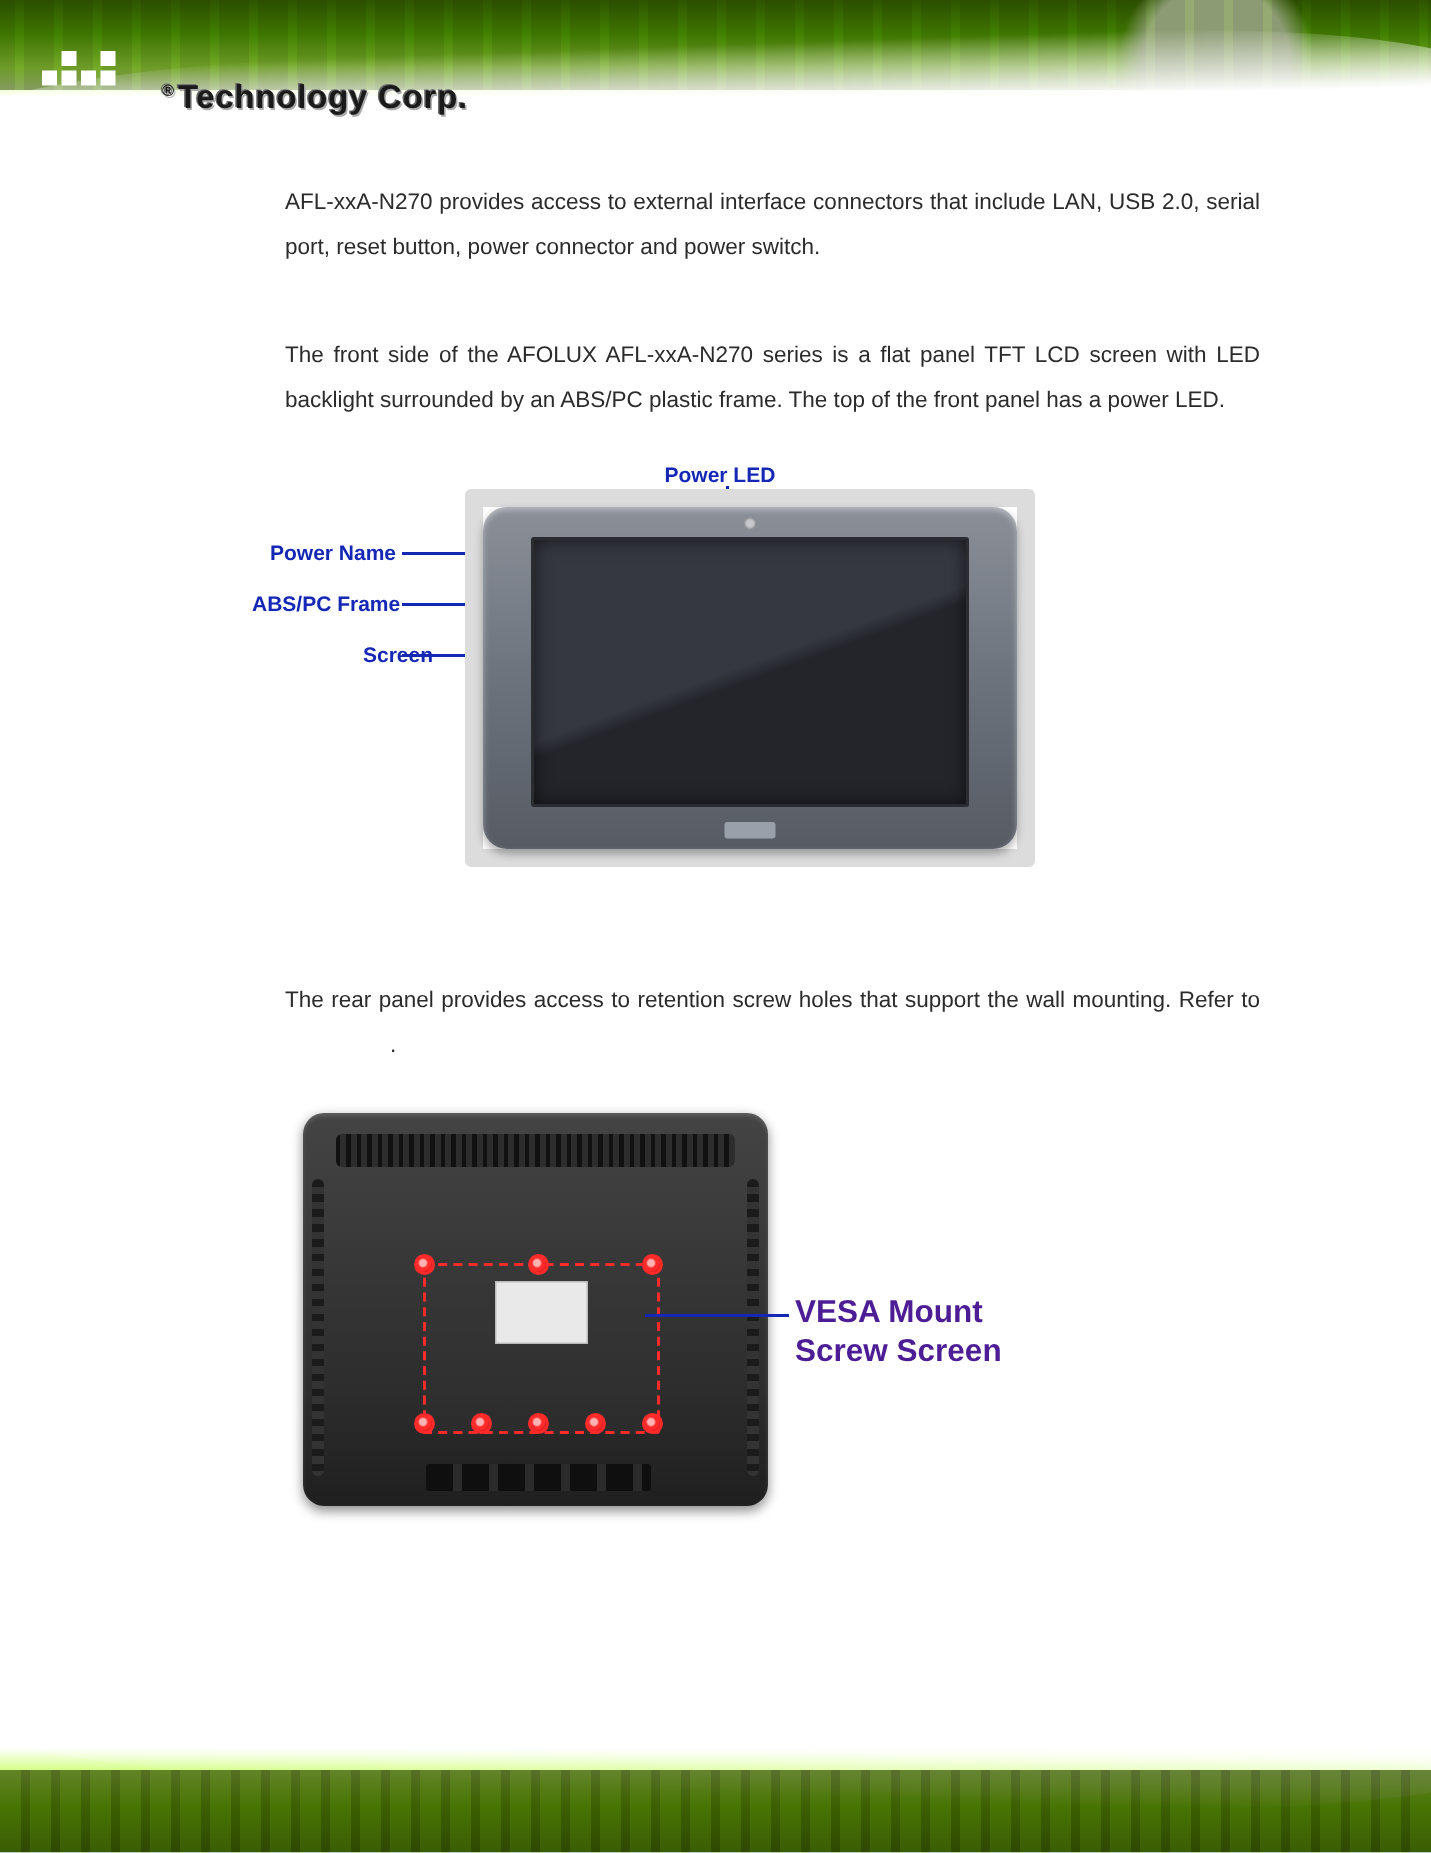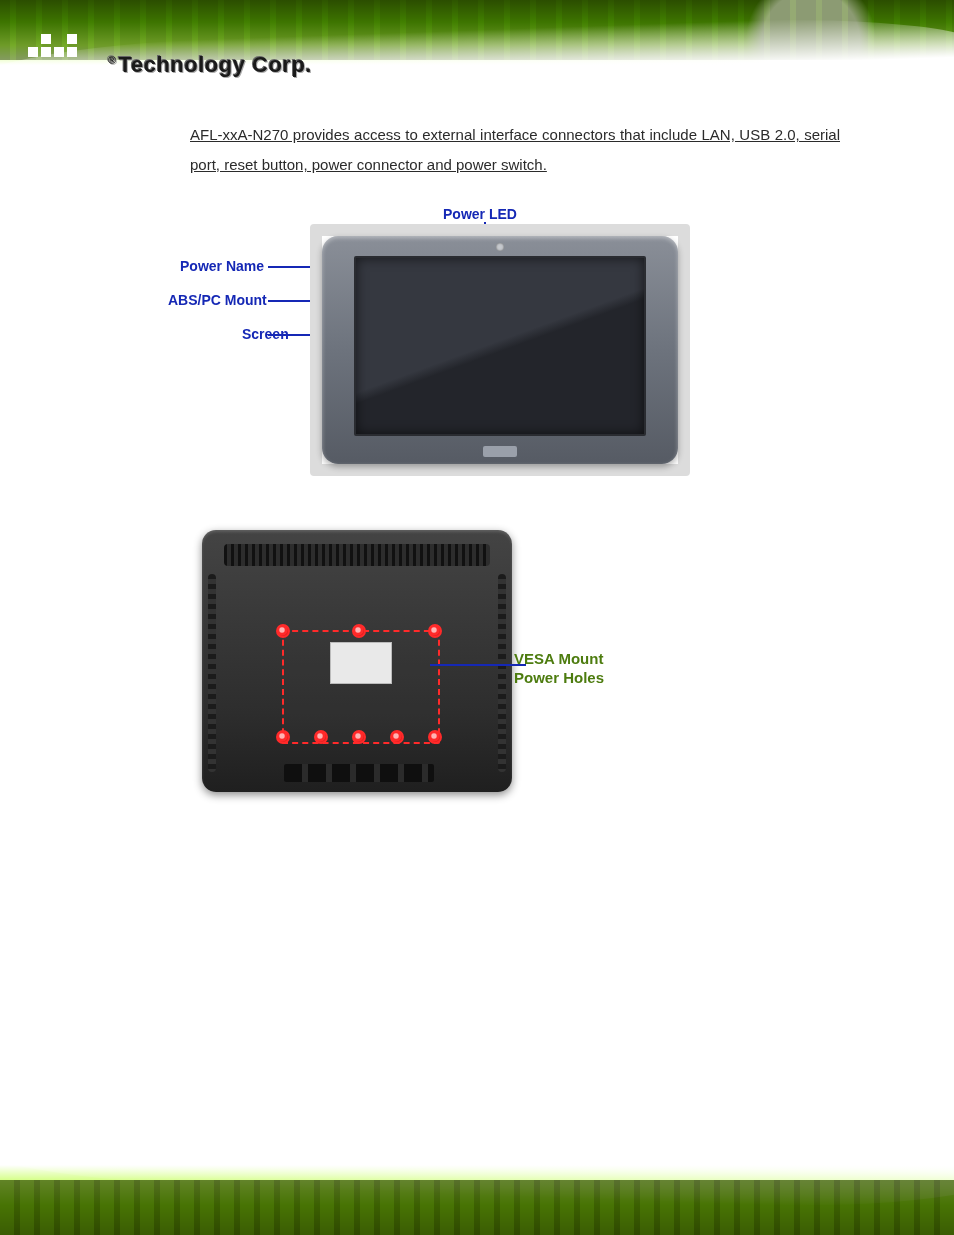--- a/index.html
+++ b/index.html
@@ -29,21 +29,21 @@
   .bottom-banner .trace{position:absolute;bottom:0;left:0;right:0;height:55px;
     background:
       repeating-linear-gradient(90deg,#3b5b06 0 14px,#2b4102 14px 20px),
       repeating-linear-gradient(0deg,rgba(0,0,0,.25) 0 2px,transparent 2px 8px);
     opacity:.75;}
   .bottom-banner .swoosh{position:absolute;left:-60px;right:-60px;bottom:40px;height:90px;
     background:linear-gradient(0deg,rgba(255,255,255,0) 0,#fff 55%);
     border-radius:50%/100%;transform:rotate(2deg);}
   
   .content{position:absolute;top:120px;left:190px;width:650px;}
-  .para{font-size:15px;line-height:2.0;color:#2b2b2b;text-align:justify;margin:0 0 30px;text-decoration:underline;}
+  .para{font-size:15px;line-height:2.0;color:#2b2b2b;text-align:justify;margin:0 0 30px;}
   
   .fig{margin:10px 0 40px;position:relative;}
   
   .front-fig{height:280px;}
   .front-fig .callouts{position:absolute;left:0;top:0;font-weight:700;font-size:14px;color:#1528b5;}
   .front-fig .callouts div{position:absolute;white-space:nowrap;}
   .co-power{left:253px;top:-4px;}
   .co-model{left:-10px;top:48px;}
   .co-frame{left:-22px;top:82px;}
   .co-screen{left:22px;top:116px;margin-left:30px;}
@@ -57,21 +57,21 @@
     border:2px solid #2a2c31;border-radius:2px;box-shadow:inset 0 0 12px rgba(0,0,0,.6);}
   .front-led{position:absolute;top:7px;left:50%;width:8px;height:8px;margin-left:-4px;border-radius:50%;
     background:#c6c9ce;box-shadow:inset 0 0 2px #555;}
   .front-label{position:absolute;bottom:7px;left:50%;transform:translateX(-50%);
     width:34px;height:11px;background:#9aa0aa;border-radius:2px;}
   
   .lead{position:absolute;background:#1528b5;height:1.5px;}
   .leadv{position:absolute;background:#1528b5;width:1.5px;}
   
   .rear-fig{height:300px;margin-top:6px;}
-  .rear-fig .callout{position:absolute;left:324px;top:120px;font-weight:700;font-size:15px;color:#4d7c0f;line-height:1.25;}
+  .rear-fig .callout{position:absolute;left:340px;top:120px;font-weight:700;font-size:21px;color:#4c1d95;line-height:1.25;}
   .rear-body{position:absolute;left:12px;top:0;width:310px;height:262px;border-radius:14px;
     background:linear-gradient(180deg,#444 0,#2d2d2d 70%,#1f1f1f 100%);
     box-shadow:0 3px 8px rgba(0,0,0,.45),inset 0 2px 3px rgba(255,255,255,.15);}
   .rear-vent{position:absolute;left:22px;right:22px;top:14px;height:22px;border-radius:4px;
     background:repeating-linear-gradient(90deg,#111 0 3px,#2d2d2d 3px 7px);}
   .rear-edge{position:absolute;left:6px;top:44px;width:8px;bottom:20px;border-radius:4px;
     background:repeating-linear-gradient(180deg,#1b1b1b 0 5px,#333 5px 10px);}
   .rear-edge.r{left:auto;right:6px;}
   .rear-plate{position:absolute;left:80px;top:100px;width:154px;height:110px;
     border:2px dashed #ff2a2a;border-radius:2px;background:rgba(60,60,60,.2);}
@@ -111,43 +111,48 @@
     </div>
     <div class="logo-text">
       <span class="r">®</span><span>Technology Corp.</span>
     </div>
   </div>
 
   <div class="content">
 
     <p class="para">AFL-xxA-N270 provides access to external interface connectors that include LAN, USB 2.0, serial port, reset button, power connector and power switch.</p>
 
+    <p class="para" style="margin-top:42px;">The front side of the AFOLUX AFL-xxA-N270 series is a flat panel TFT LCD screen with LED backlight surrounded by an ABS/PC plastic frame. The top of the front panel has a power LED.</p>
 
     <div class="fig front-fig">
       <div class="callouts">
         <div class="co-power">Power LED</div>
         <div class="co-model">Power Name</div>
-        <div class="co-frame">ABS/PC Mount</div>
+        <div class="co-frame">ABS/PC Frame</div>
         <div class="co-screen">Screen</div>
       </div>
 
       <div class="leadv" style="left:294px;top:12px;height:14px;"></div>
       <div class="lead" style="left:78px;top:56px;width:70px;"></div>
       <div class="lead" style="left:78px;top:90px;width:54px;"></div>
       <div class="lead" style="left:78px;top:124px;width:94px;"></div>
 
       <div class="front-device">
         <div class="front-bezel">
           <div class="front-led"></div>
           <div class="front-screen"></div>
           <div class="front-label"></div>
         </div>
       </div>
     </div>
 
+    <p class="para" style="margin-top:60px;">
+      <span>The rear panel provides access to retention screw holes that support the wall mounting. Refer to</span>
+      <span style="display:inline-block;width:70px;"></span><span>.</span>
+    </p>
 
     <div class="fig rear-fig">
       <div class="rear-body">
         <div class="rear-vent"></div>
         <div class="rear-edge"></div>
         <div class="rear-edge r"></div>
         <div class="rear-plate">
           <div class="label"></div>
         </div>
 
@@ -157,21 +162,21 @@
         <div class="screw" style="left:74px;top:200px;"></div>
         <div class="screw" style="left:112px;top:200px;"></div>
         <div class="screw" style="left:150px;top:200px;"></div>
         <div class="screw" style="left:188px;top:200px;"></div>
         <div class="screw" style="left:226px;top:200px;"></div>
         <div class="rear-ports"></div>
       </div>
       <div class="lead" style="left:240px;top:134px;width:96px;"></div>
       <div class="callout">
         <span>VESA Mount</span><br>
-        <span>Power Holes</span>
+        <span>Screw Screen</span>
       </div>
     </div>
 
   </div>
 
   <div class="bottom-banner">
     <div class="swoosh"></div>
     <div class="trace"></div>
   </div>
 

